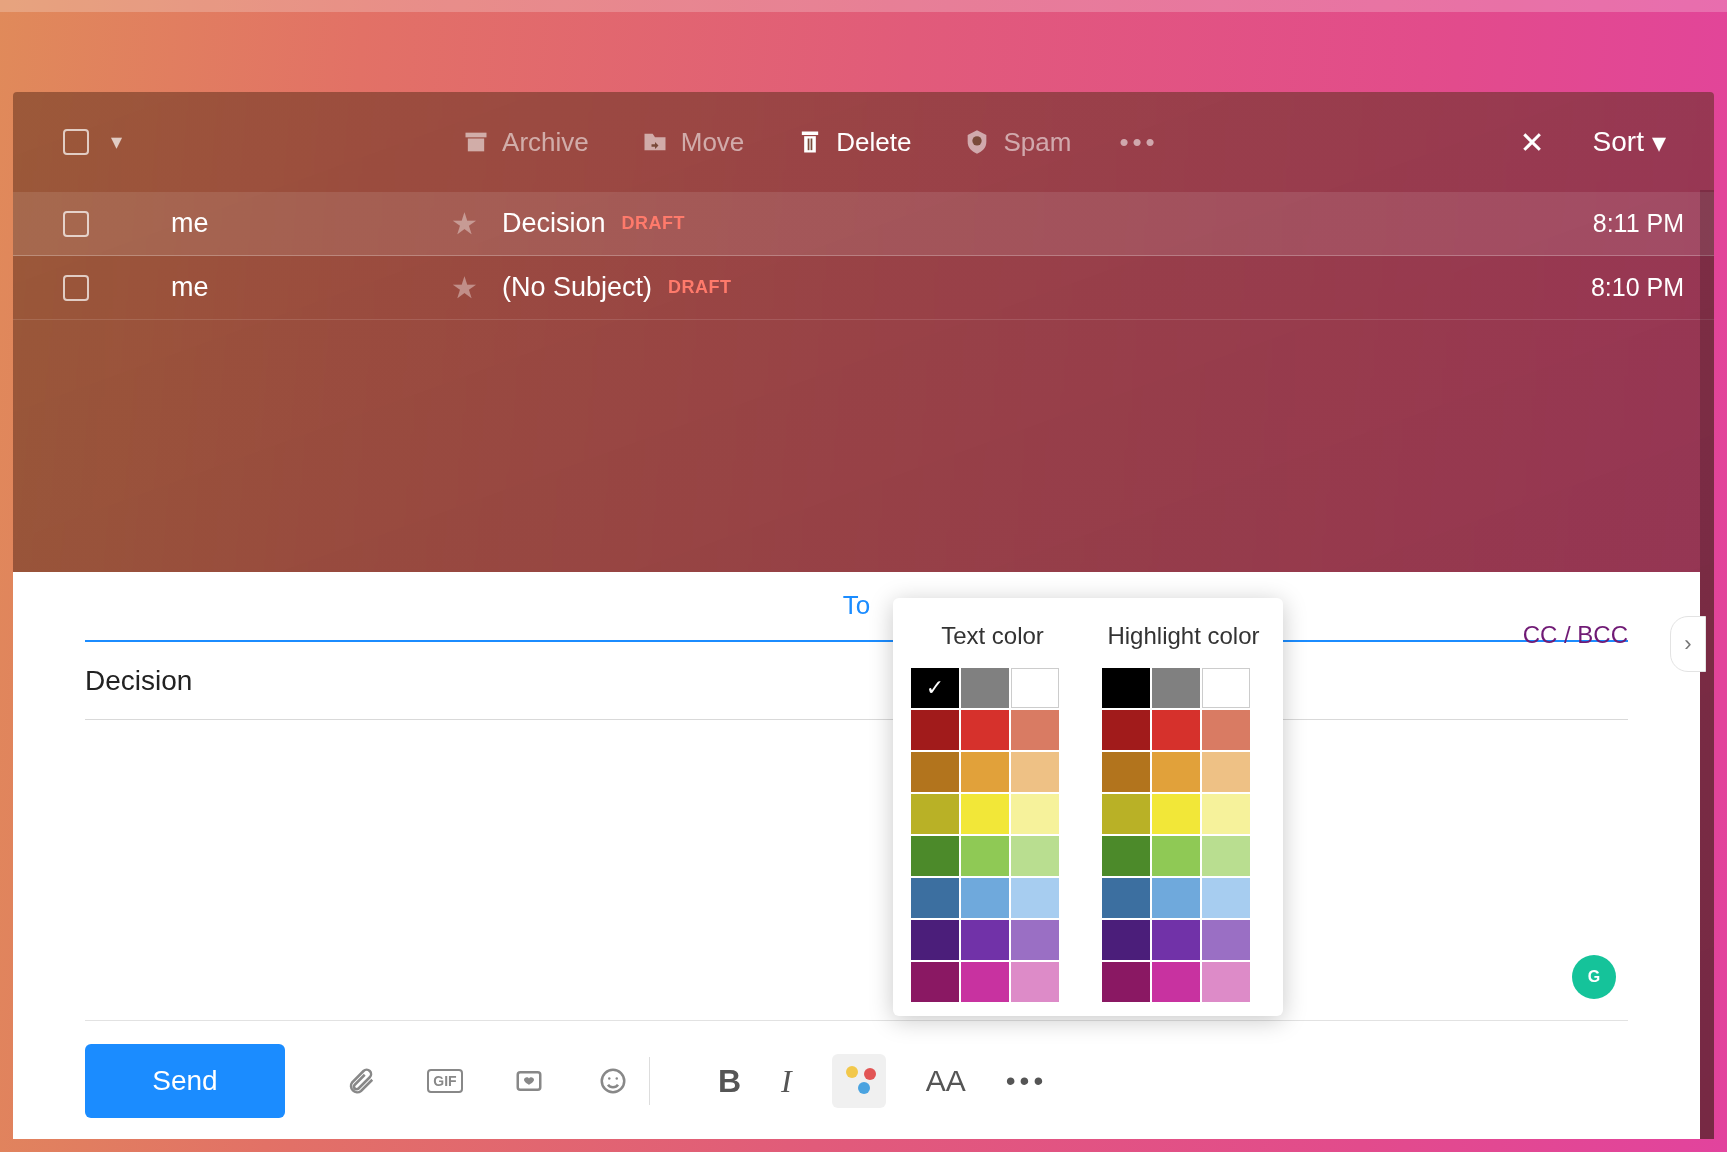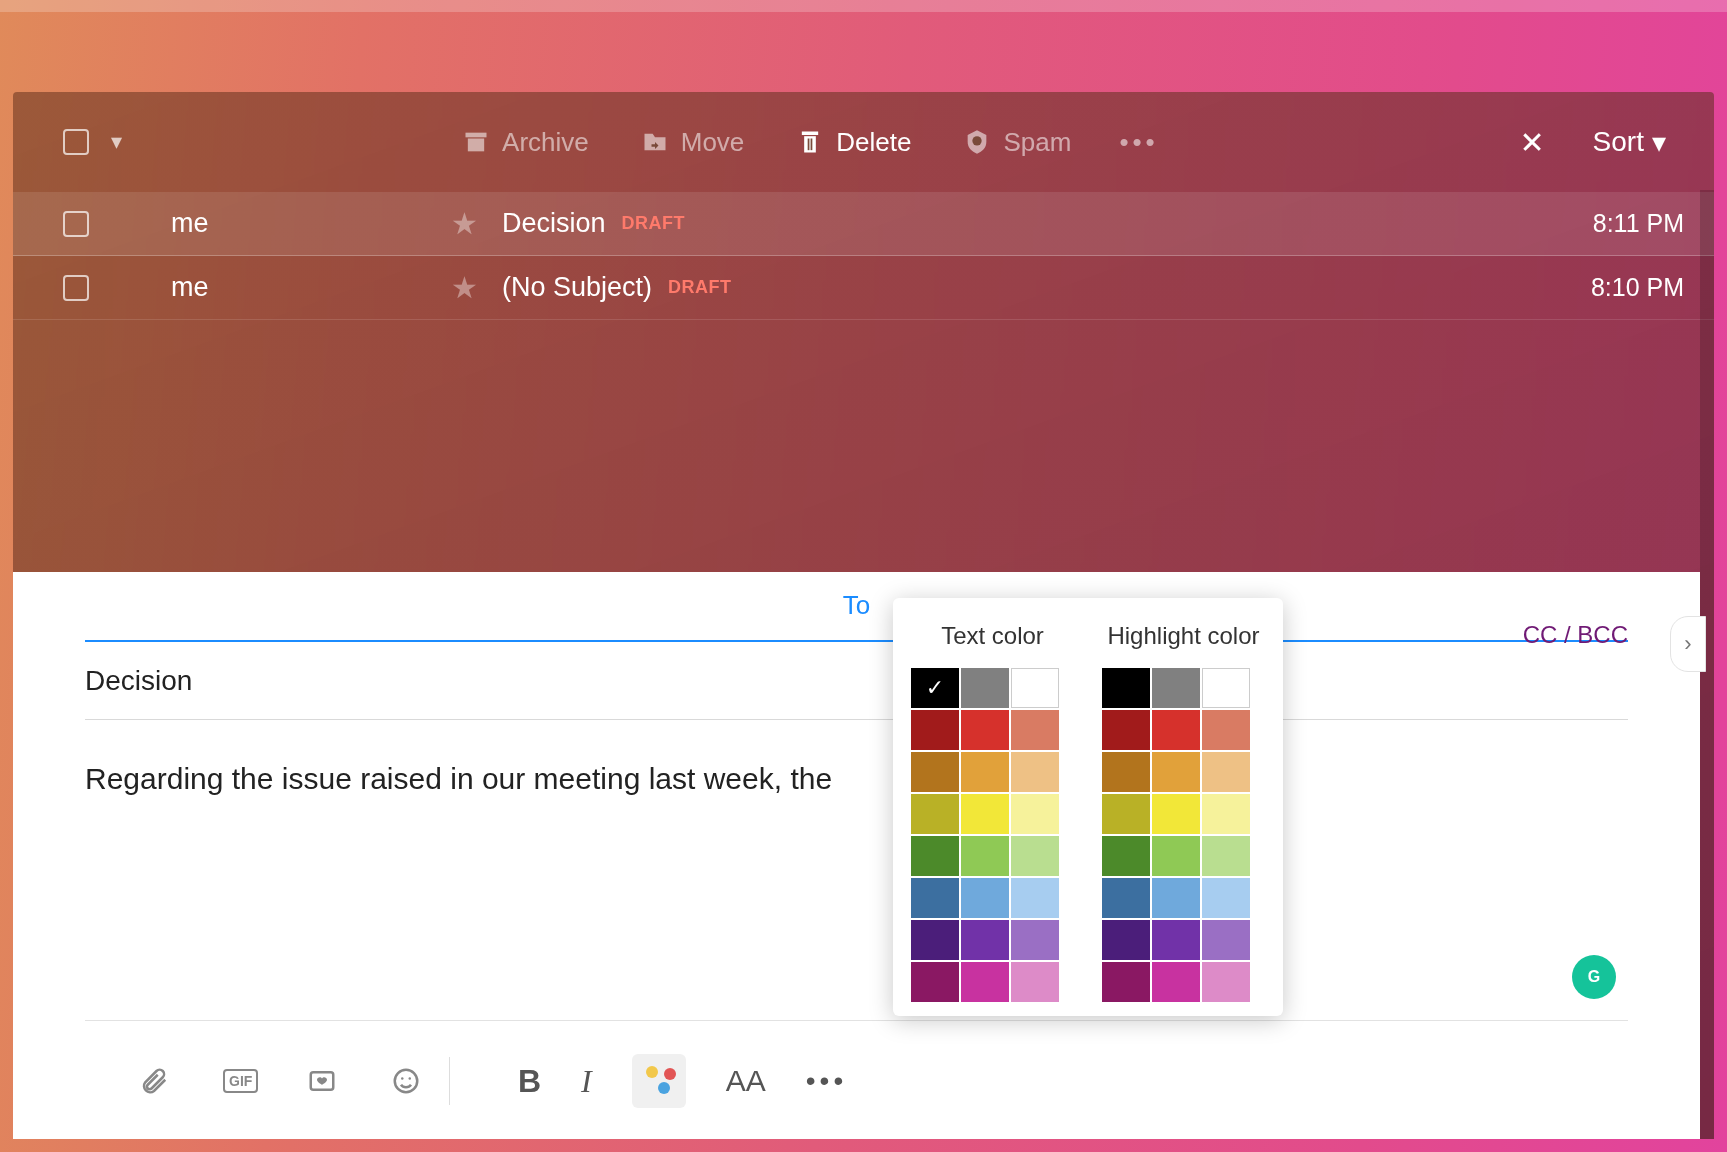--- a/index.html
+++ b/index.html
@@ -86,21 +86,21 @@
   .compose-bar{
     position:absolute; left:0; right:0; bottom:0; height:116px;
     display:flex; align-items:center; padding:0 72px;
   }
   .send-btn{
     background:#1b8cff; color:#fff; font-size:28px; font-weight:500;
     width:200px; height:74px; border-radius:6px;
     display:flex; align-items:center; justify-content:center;
   }
   .bar-icons{ display:flex; align-items:center; gap:40px; margin-left:54px; color:#777;}
-  .bar-icons .ic{ width:44px; height:34px; display:flex; align-items:center; justify-content:flex-start;}
+  .bar-icons .ic{ width:44px; height:34px; display:flex; align-items:center; justify-content:center;}
   .bar-icons svg{ width:30px; height:30px; fill:none; stroke:#888; stroke-width:2;}
   .gif-box{ border:2px solid #888; border-radius:4px; padding:2px 4px; font-size:14px; font-weight:700; color:#888;}
   .vline{ width:1px; height:48px; background:#ddd; margin:0 14px;}
   .fmt-group{ display:flex; align-items:center; gap:40px; margin-left:14px;}
   .fmt-group .fb{ font-size:32px; font-weight:800; color:#555;}
   .fmt-group .fi{ font-size:32px; font-style:italic; font-family:Georgia,serif; color:#555;}
   .color-btn{
     width:54px; height:54px; border-radius:6px; background:#f0f0f0;
     display:flex; align-items:center; justify-content:center; position:relative;
   }
@@ -206,23 +206,20 @@
   <div class="right-gutter"></div>
 
   <div class="compose">
     <div class="compose-inner">
       <div class="to-row">
         <span class="to-label">To</span>
         <span class="ccbcc">CC / BCC</span>
       </div>
       <div class="subject-row">
         <span>Decision</span>
-      </div>
-      <div class="body-row">
-        <span>Regarding the issue raised in our meeting last week, the</span>
       </div>
     </div>
 
     <div class="expand-tab">
       <span>›</span>
     </div>
 
     <div class="grammarly">
       <span>G</span>
     </div>
@@ -286,20 +283,23 @@
             <div class="swatch" style="background: rgb(113, 50, 168);"></div>
             <div class="swatch" style="background: rgb(154, 111, 196);"></div>
             <div class="swatch" style="background: rgb(138, 24, 99);"></div>
             <div class="swatch" style="background: rgb(200, 50, 160);"></div>
             <div class="swatch" style="background: rgb(221, 139, 200);"></div>
           </div>
       </div>
     </div>
 
     <div class="compose-bar">
+      <div class="send-btn">
+        <span>Send</span>
+      </div>
       <div class="bar-icons">
         <div class="ic">
           <svg viewBox="0 0 24 24">
               <path d="M21 11l-9 9a5 5 0 01-7-7l9-9a3.5 3.5 0 015 5l-9 9a2 2 0 01-3-3l8-8"></path>
             </svg>
         </div>
         <div class="ic">
           <span class="gif-box">GIF</span>
         </div>
         <div class="ic">

